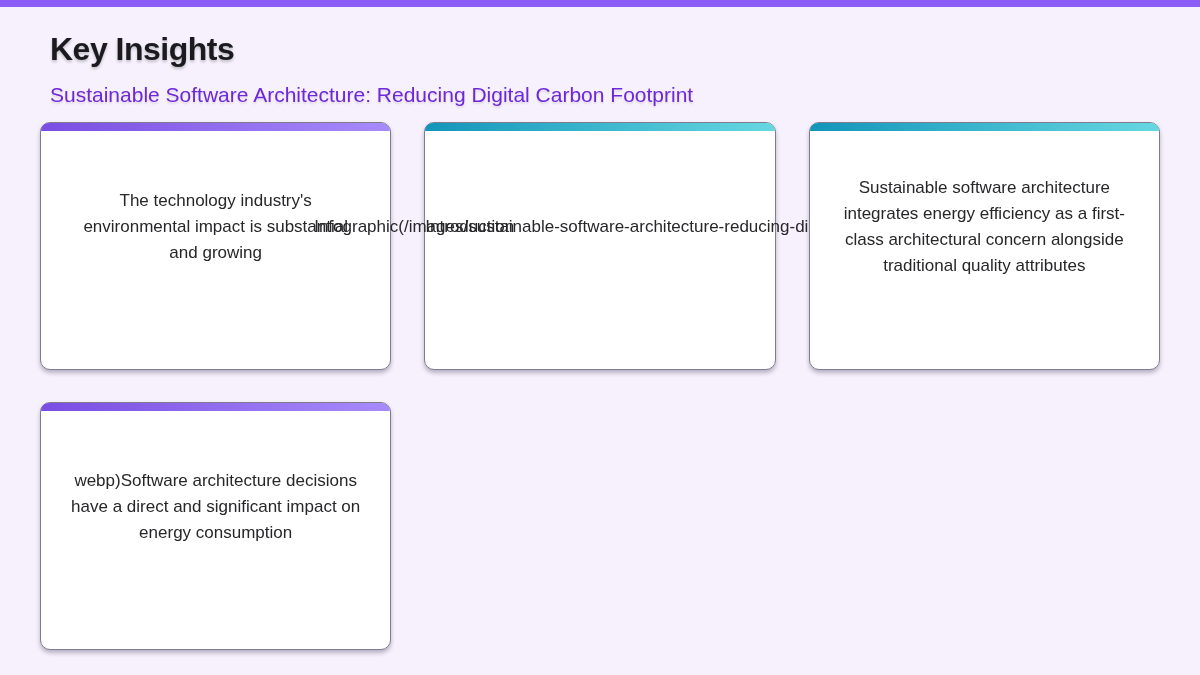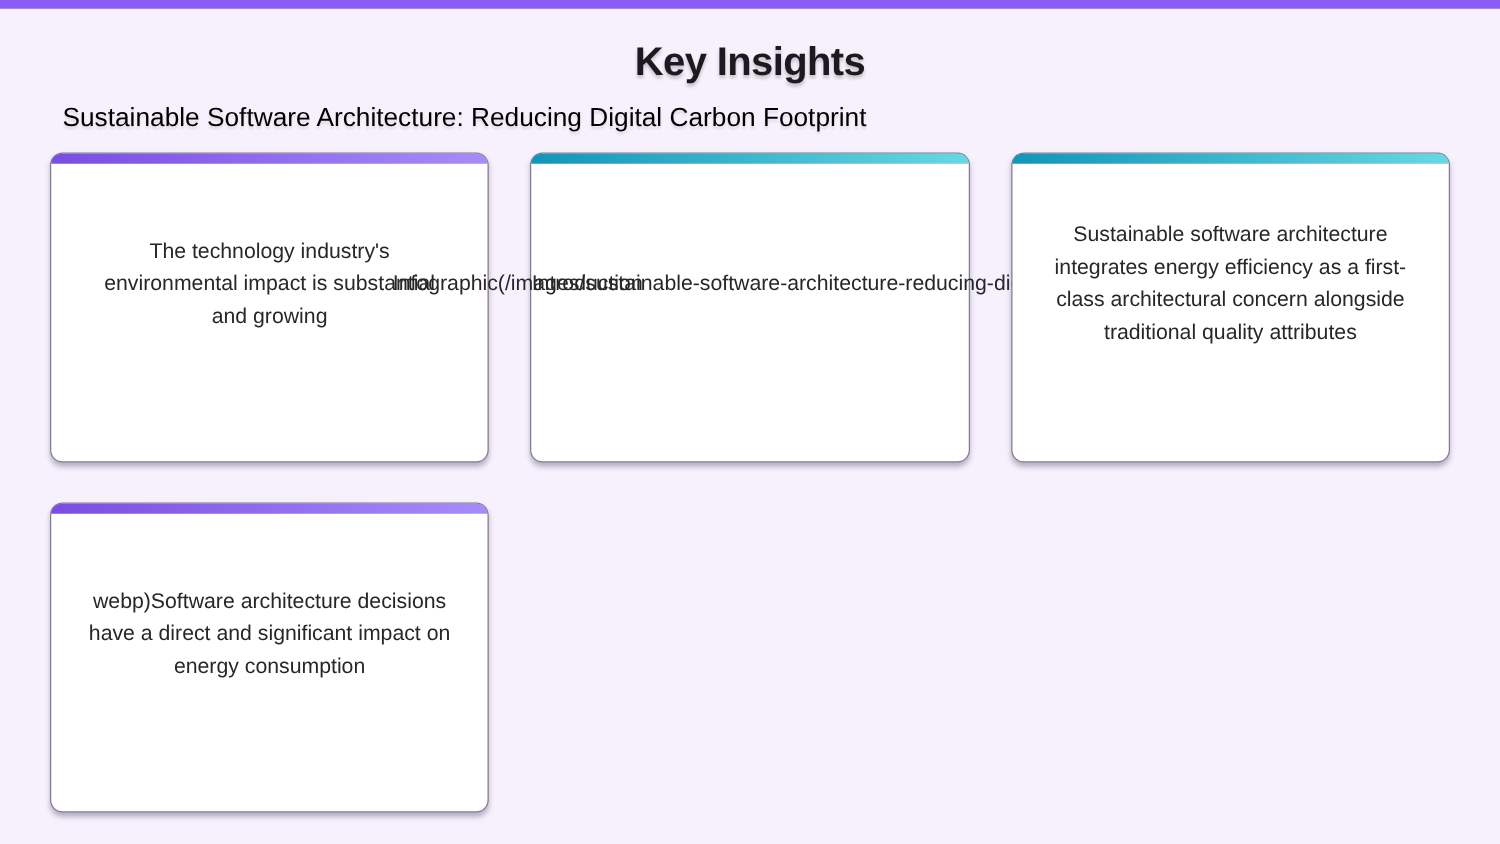--- a/index.html
+++ b/index.html
@@ -9,33 +9,32 @@
     overflow: hidden;
     background: var(--background, #f6f1fc);
     font-family: "Liberation Sans", sans-serif;
   }
   .top-bar {
     height: 7px; width: 100%;
     background: var(--accent-bar, #8b5cf6);
   }
   .page-header { padding: 0 50px; margin-top: 22px; }
   .page-title {
-    margin: 12px;
+    margin: 0;
     font-size: 32px; line-height: 40px;
     font-weight: 800;
     color: #1b1b1f;
     letter-spacing: -0.5px;
     text-shadow: 0 2px 3px rgba(0,0,0,0.22);
-    text-align: center;
   }
   .page-subtitle {
     margin: 12px 0 0;
     font-size: 21px; line-height: 28px;
     font-weight: 400;
-    color: #000000;
+    color: #6d28d9;
     text-shadow: 0 2px 2px rgba(0,0,0,0.10);
   }
   .insights-grid {
     margin: 13px 40px 0;
     display: grid;
     grid-template-columns: repeat(3, 1fr);
     grid-auto-rows: 248px;
     column-gap: 33px;
     row-gap: 32px;
   }

